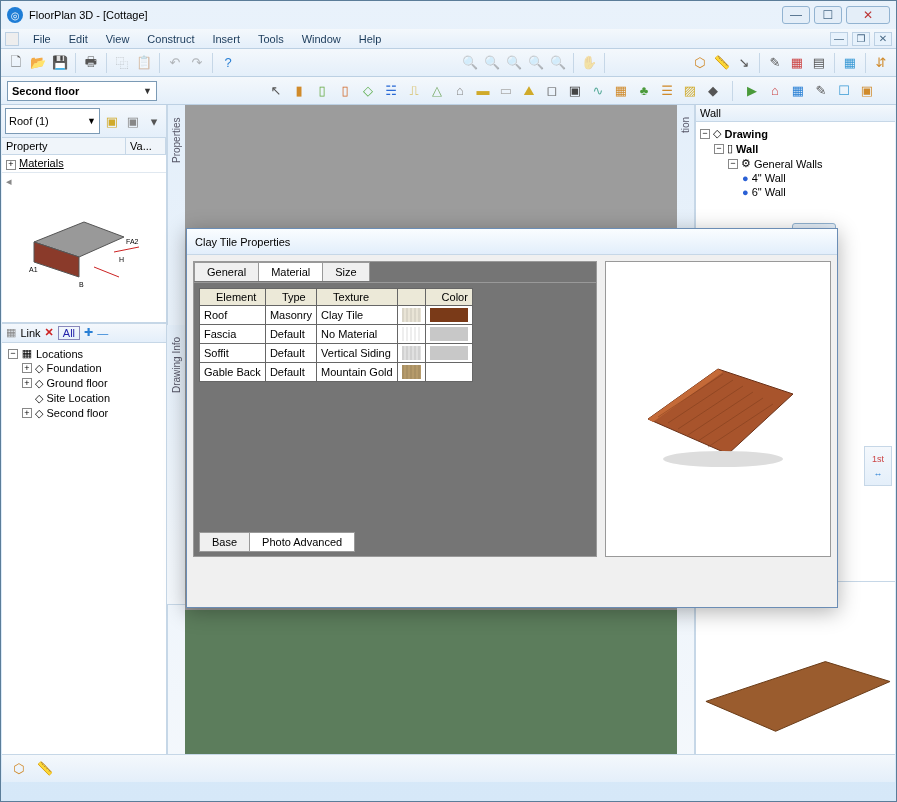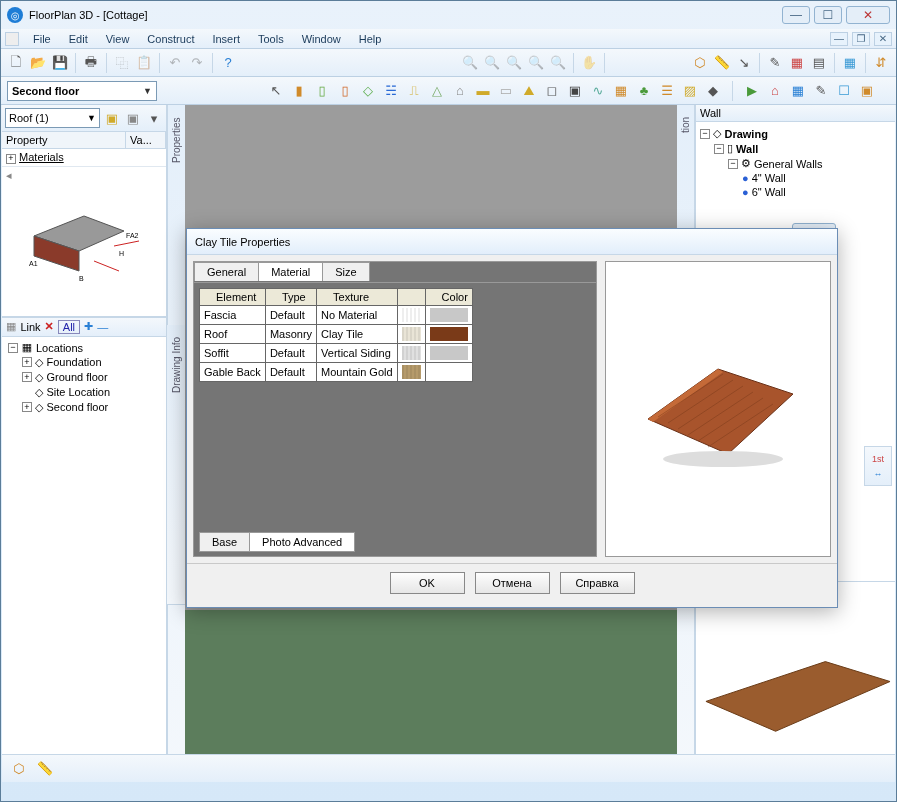--- a/index.html
+++ b/index.html
@@ -20,21 +20,21 @@
   .tb-ico { width: 20px; height: 20px; margin: 0 1px; border: 1px solid transparent; display:flex;align-items:center;justify-content:center; font-size:13px; color:#555;}
   .tb-ico.dis { opacity: .4; }
   .tb-sep { width: 1px; height: 20px; background: #c6d7e7; margin: 0 4px; }
   .row2 { height: 28px; background: linear-gradient(#f4f8fc,#e4effa); border-bottom: 1px solid #bcd0e3; display:flex; align-items:center; padding: 2px 6px; gap:4px;}
   .combo { height: 20px; border: 1px solid #7b9ab5; background: #fff; display: flex; align-items: center; padding: 0 4px; font-weight: bold; }
   .combo .arr { margin-left: auto; font-size:9px; color:#333;}
   .icostrip { display:flex; align-items:center; gap:1px;}
   .client { position: absolute; left:1px; right:1px; top:104px; bottom:20px; background:#fff; display:flex; }
   .leftpane { width: 165px; border-right:1px solid #c6d7e7; display:flex; flex-direction:column;}
   .lp-top { border-bottom:1px solid #c6d7e7; background:linear-gradient(#f4f8fc,#e4effa); padding:3px; display:flex;align-items:center;gap:3px;}
-  .lp-combo { height:20px;border:1px solid #7b9ab5;background:#fff;padding:0 3px;display:flex;align-items:center;flex:1;font-size:11px;}
+  .lp-combo { height:26px;border:1px solid #7b9ab5;background:#fff;padding:0 3px;display:flex;align-items:center;flex:1;font-size:11px;}
   .lp-hdr { display:flex; border-bottom:1px solid #c6d7e7; background:#f0f5fa;}
   .lp-hdr div { padding:2px 4px; border-right:1px solid #c6d7e7; font-size:11px;}
   .lp-mat { padding:2px 4px; border-bottom:1px solid #e0e8f0;}
   .lp-preview { height:150px; background:#fff; display:flex;align-items:center;justify-content:center; position:relative; border-bottom:1px solid #c6d7e7;}
   .roof-thumb { width:120px;height:90px;position:relative;}
   .lp-mid { border-top:1px solid #c6d7e7; border-bottom:1px solid #c6d7e7; background:linear-gradient(#f4f8fc,#e4effa); padding:2px 4px; display:flex;align-items:center;gap:4px;}
   .lp-tree { flex:1; padding:4px; overflow:auto;}
   .tree-item { padding:1px 0 1px 2px; display:flex;align-items:center;gap:3px;}
   .tree-item.ind1 { padding-left:16px;}
   .tree-ico { width:12px;height:12px;display:inline-flex;align-items:center;justify-content:center;}
@@ -362,39 +362,39 @@
                 <tr>
               <th>Element</th>
               <th>Type</th>
               <th>Texture</th>
               <th class="tex"></th>
               <th class="col">Color</th>
             </tr>
             </tbody>
               <tbody id="matrows">
                 <tr>
+                  <td>Roof</td>
+                  <td>Masonry</td>
+                  <td>Clay Tile</td>
+                  <td class="tex">
+                    <span class="swatch" style="background:#e9e4d6;background-image:repeating-linear-gradient(90deg,#0001 0 2px,transparent 2px 4px)"></span>
+                  </td>
+                  <td class="col">
+                    <span class="swatch" style="background:#7a3a18"></span>
+                  </td>
+                </tr>
+                <tr>
                   <td>Fascia</td>
                   <td>Default</td>
                   <td>No Material</td>
                   <td class="tex">
                     <span class="swatch" style="background:#ffffff;background-image:repeating-linear-gradient(90deg,#0001 0 2px,transparent 2px 4px)"></span>
                   </td>
                   <td class="col">
                     <span class="swatch" style="background:#c8c8c8"></span>
-                  </td>
-                </tr>
-                <tr>
-                  <td>Roof</td>
-                  <td>Masonry</td>
-                  <td>Clay Tile</td>
-                  <td class="tex">
-                    <span class="swatch" style="background:#e9e4d6;background-image:repeating-linear-gradient(90deg,#0001 0 2px,transparent 2px 4px)"></span>
-                  </td>
-                  <td class="col">
-                    <span class="swatch" style="background:#7a3a18"></span>
                   </td>
                 </tr>
                 <tr>
                   <td>Soffit</td>
                   <td>Default</td>
                   <td>Vertical Siding</td>
                   <td class="tex">
                     <span class="swatch" style="background:#e0e0e0;background-image:repeating-linear-gradient(90deg,#0001 0 2px,transparent 2px 4px)"></span>
                   </td>
                   <td class="col">
@@ -427,19 +427,14 @@
           <line x1="30" y1="78" x2="95" y2="35" stroke="#7a3a1a" stroke-width=".5"></line>
           <line x1="40" y1="84" x2="105" y2="41" stroke="#7a3a1a" stroke-width=".5"></line>
           <line x1="50" y1="90" x2="115" y2="47" stroke="#7a3a1a" stroke-width=".5"></line>
           <line x1="60" y1="96" x2="125" y2="53" stroke="#7a3a1a" stroke-width=".5"></line>
           <line x1="70" y1="102" x2="135" y2="59" stroke="#7a3a1a" stroke-width=".5"></line>
           <line x1="80" y1="108" x2="145" y2="65" stroke="#7a3a1a" stroke-width=".5"></line>
           <ellipse cx="95" cy="120" rx="60" ry="8" fill="#ddd"></ellipse>
         </svg>
       </div>
     </div>
-    <div class="dlg-btns">
-      <div class="dbtn">OK</div>
-      <div class="dbtn">Отмена</div>
-      <div class="dbtn">Справка</div>
-    </div>
   </div>
 </div>
 
 </body></html>

